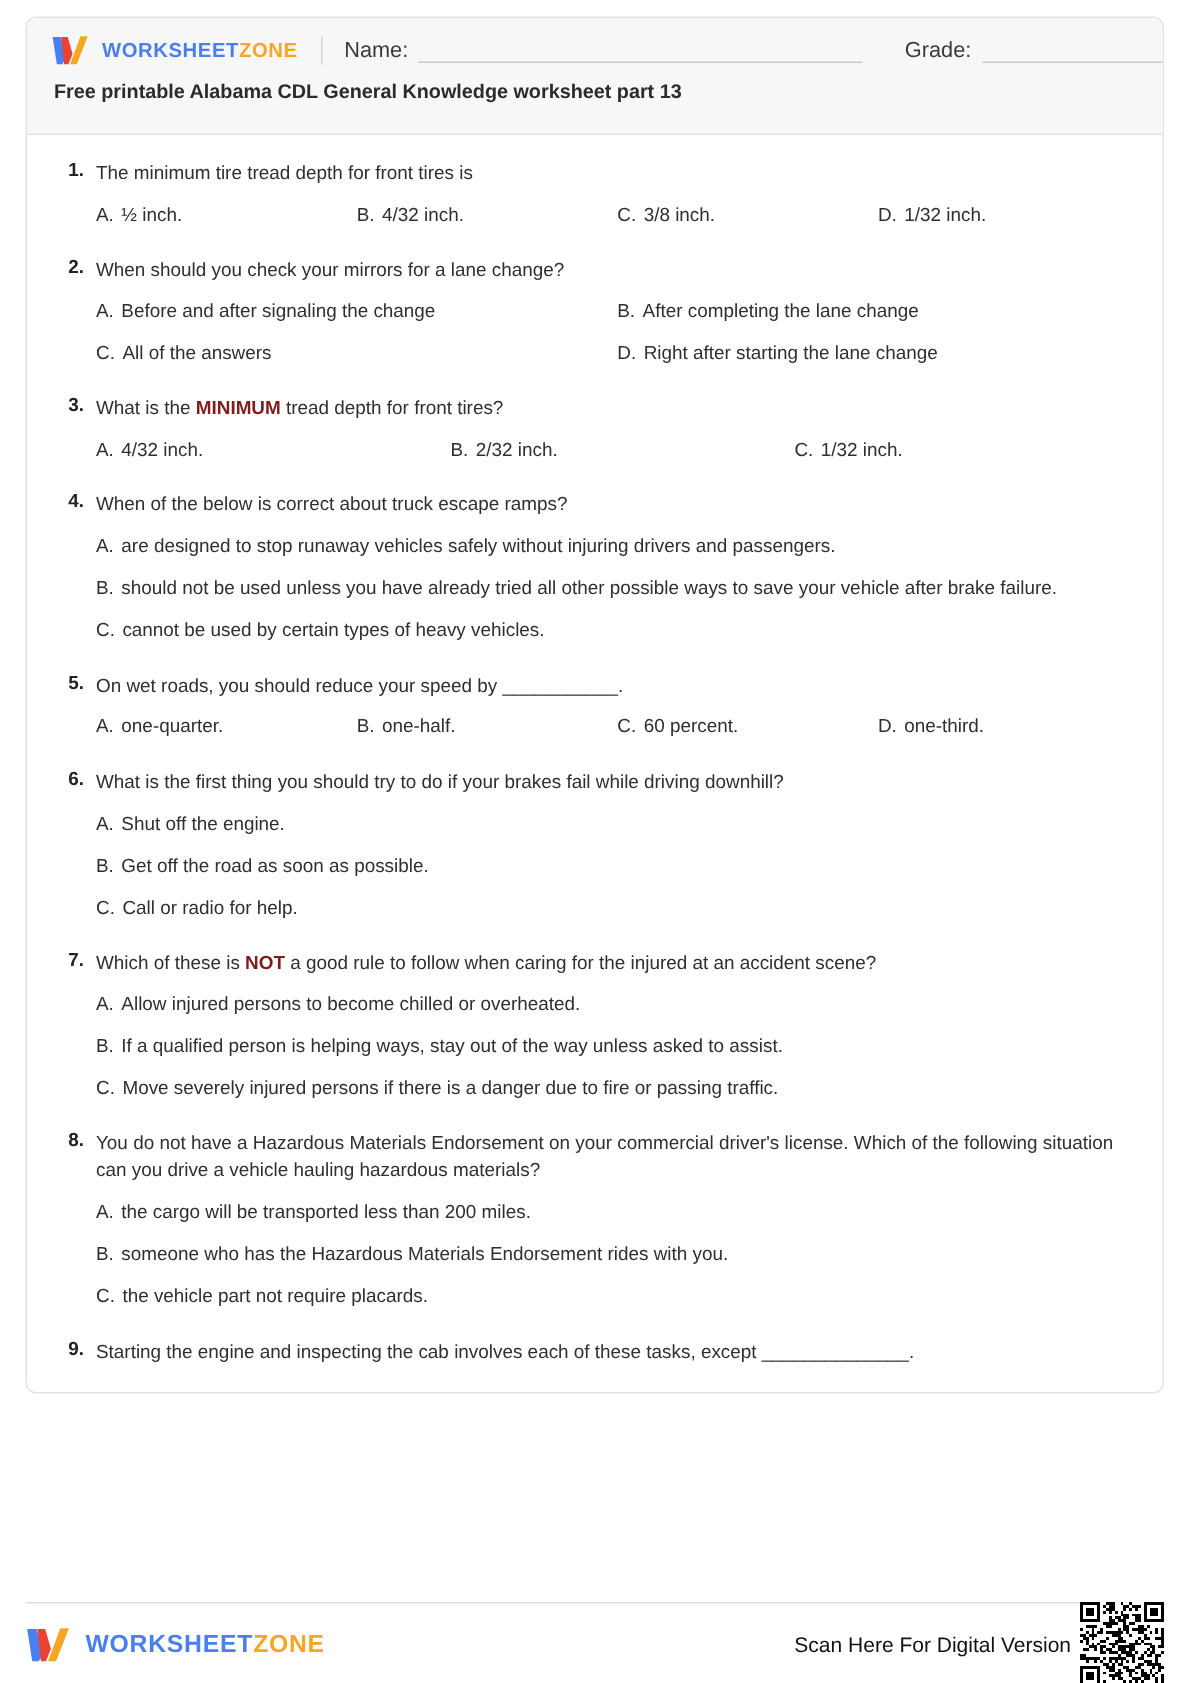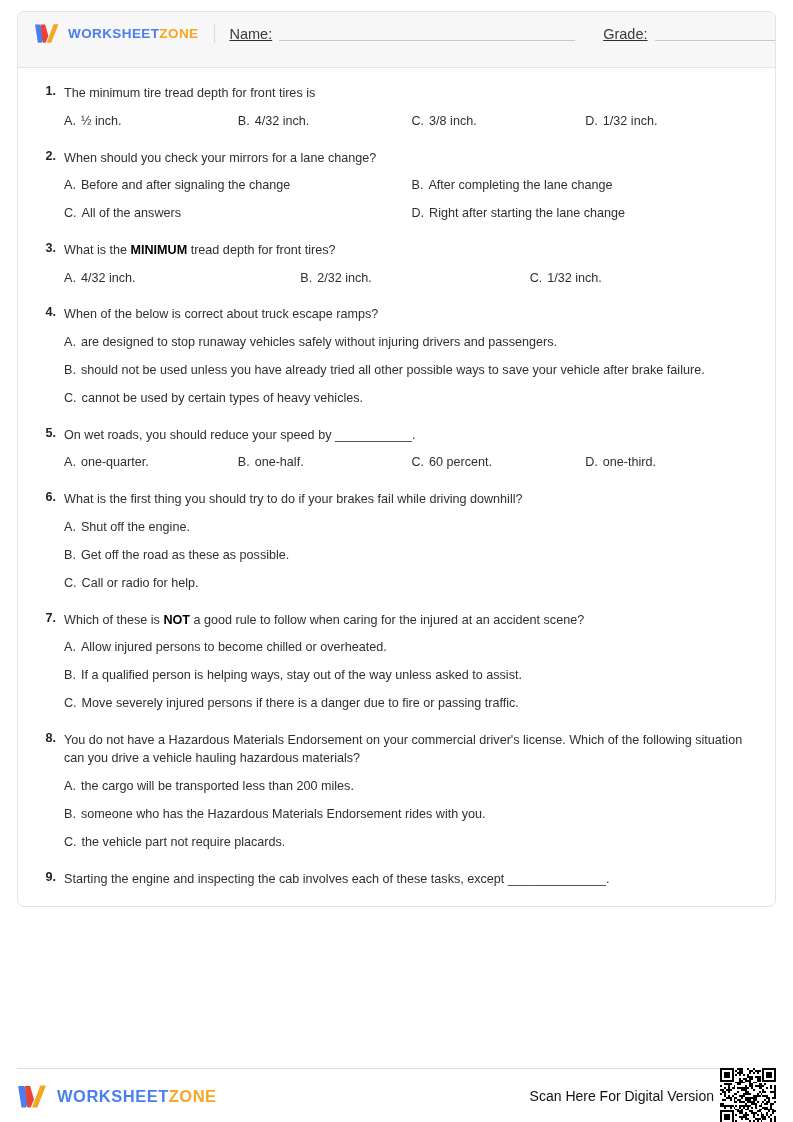--- a/index.html
+++ b/index.html
@@ -52,21 +52,21 @@
   .logo-word .w1 { color: #4a7ff0; }
   .logo-word .w2 { color: #f5a623; }
 
   .vdiv {
     width: 1px; height: 19px;
     background: #d8d8d8;
     margin: 0 14px 0 16px;
     flex: 0 0 auto;
   }
 
-  .field { display: flex; align-items: center; text-decoration: underline; }
+  .field { display: flex; align-items: flex-end; }
   .field-label {
     font-size: 14.5px;
     color: #3b3b3b;
     white-space: nowrap;
   }
   .field-line {
     border-bottom: 1px solid #c9c9c9;
     height: 14px;
     margin-left: 7px;
   }
@@ -105,21 +105,21 @@
     color: #232323;
     padding-top: 0px;
   }
   .q-text {
     flex: 1 1 auto;
     font-size: 12.6px;
     line-height: 1.48;
     color: #2f2f2f;
     padding-left: 8px;
   }
-  .q-text b { font-weight: bold; color: #000000; }
+  .q-text b { font-weight: bold; color: #7f1d1d; }
 
   .block { margin-bottom: 18px; }
   .block:last-child { margin-bottom: 0; }
 
   
   .ans-stack { margin: 9px 0 0 30px; }
   .ans-row {
     display: flex;
     margin-bottom: 9px;
   }
@@ -210,20 +210,21 @@
 
       <div class="spacer-mid"></div>
 
       <div class="field">
         <span class="field-label">Grade:</span>
         <span class="field-line grade-line"></span>
       </div>
     </div>
 
     <div class="title-block">
+      <div class="ws-title">Free printable Alabama CDL General Knowledge worksheet part 13</div>
     </div>
   </div>
 
   <div class="sheet-body" id="question-list">
       <div class="block">
         <div class="q">
           <div class="q-num">1.</div>
           <div class="q-text">The minimum tire tread depth for front tires is</div>
         </div>
         <div class="ans-stack">
@@ -357,21 +358,21 @@
         <div class="ans-stack">
           <div class="ans-row cols-1">
             <div class="ans">
               <span class="ans-key">A.</span>
               <span class="ans-val">Shut off the engine.</span>
             </div>
           </div>
           <div class="ans-row cols-1">
             <div class="ans">
               <span class="ans-key">B.</span>
-              <span class="ans-val">Get off the road as these as possible.</span>
+              <span class="ans-val">Get off the road as soon as possible.</span>
             </div>
           </div>
           <div class="ans-row cols-1">
             <div class="ans">
               <span class="ans-key">C.</span>
               <span class="ans-val">Call or radio for help.</span>
             </div>
           </div>
         </div>
       </div>

